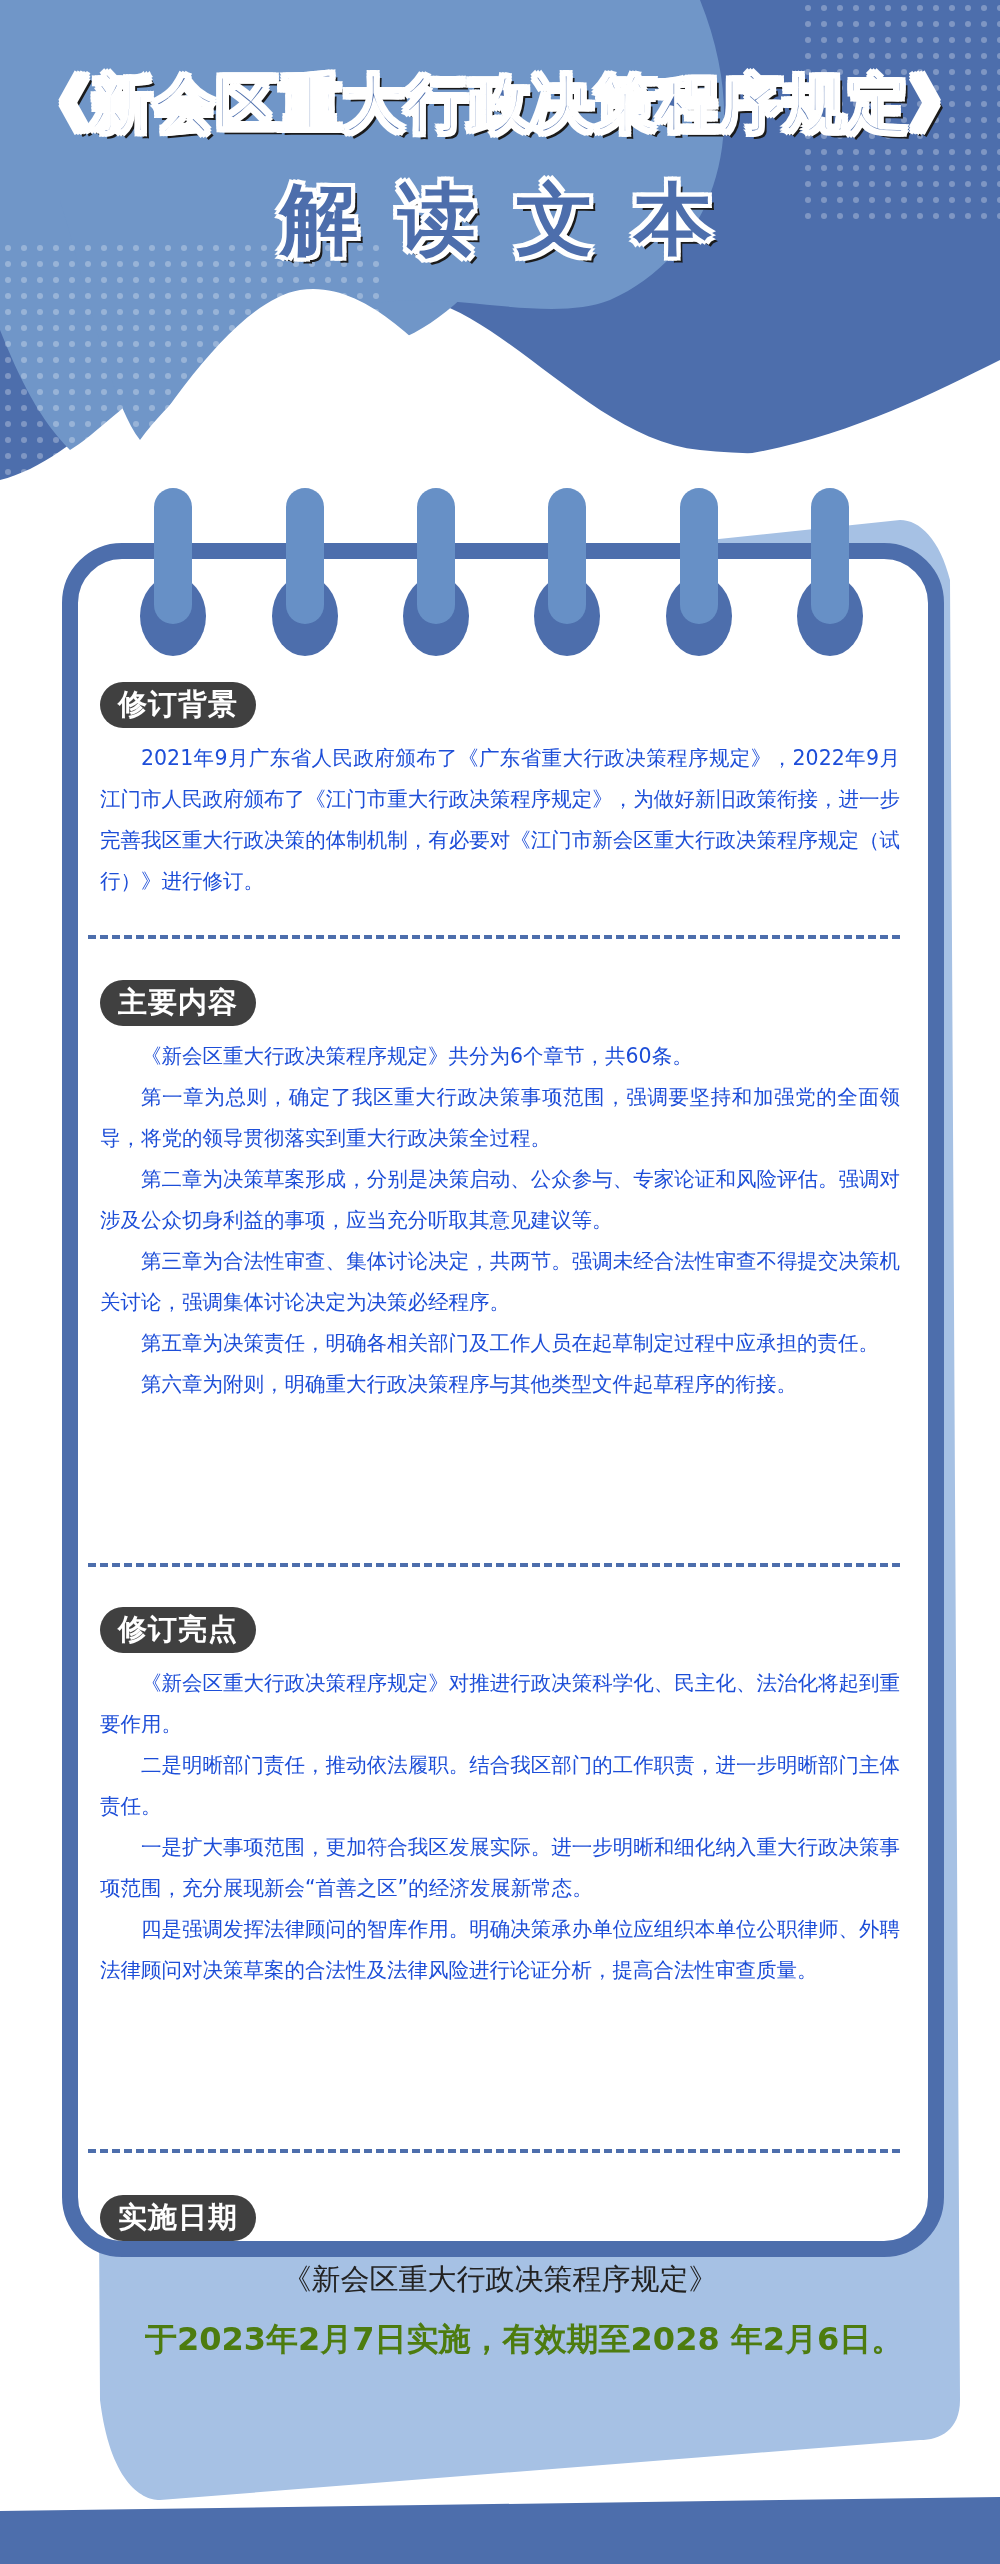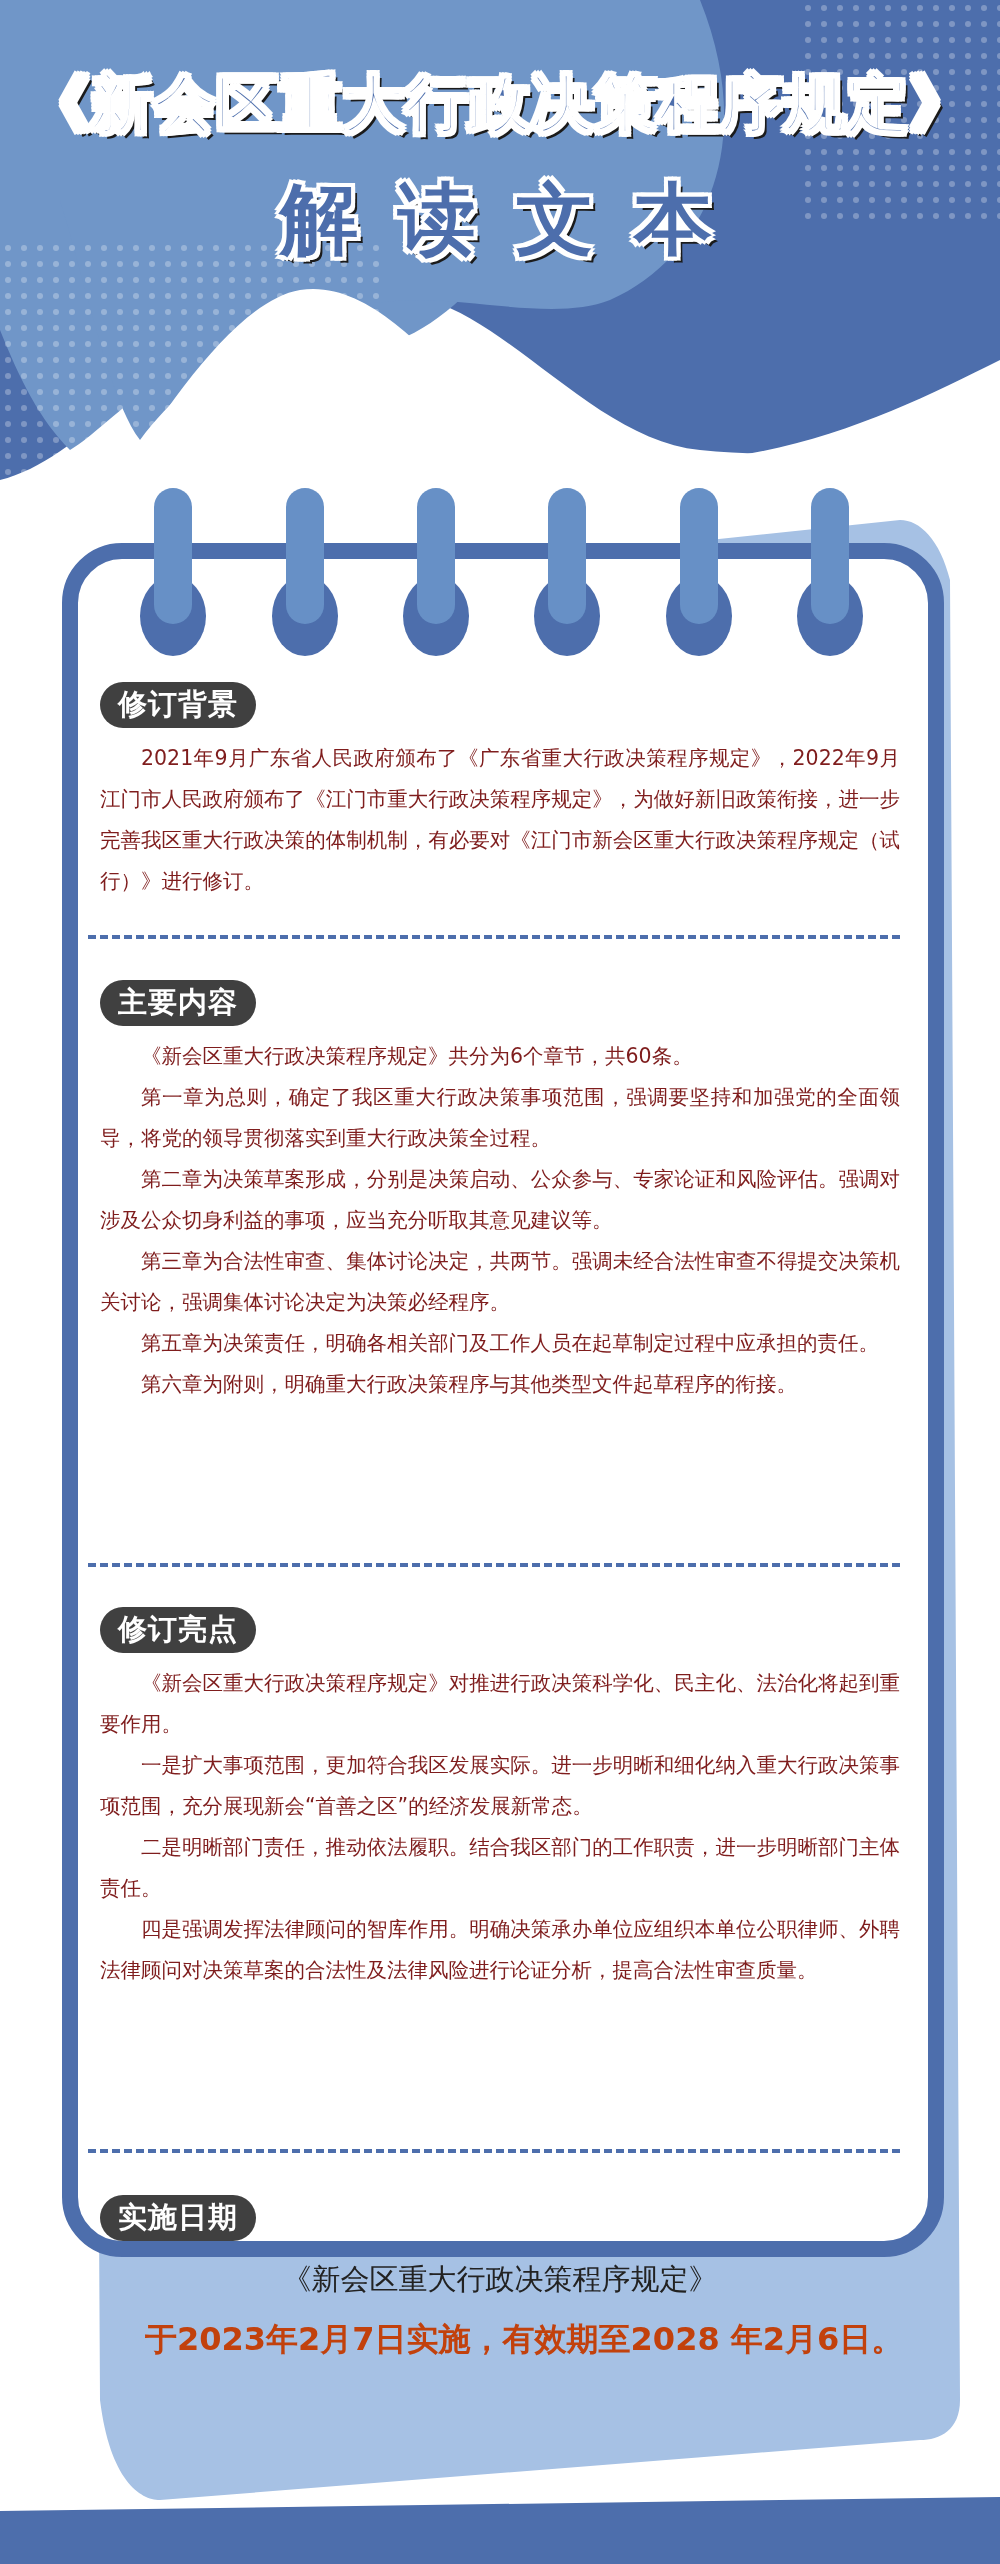--- a/index.html
+++ b/index.html
@@ -36,33 +36,33 @@
   }
   .rings { position: absolute; left: 0; top: 0; width: 1000px; height: 700px; z-index: 4; pointer-events: none; }
 
   .section { position: absolute; left: 100px; width: 800px; z-index: 5; }
   .pill {
     display: inline-block; background: #404040; color: #ffffff;
     font-size: 29px; font-weight: bold; padding: 4px 18px 6px 18px;
     border-radius: 24px; letter-spacing: 1px; line-height: 36px;
   }
   .para {
-    margin: 0; font-size: 20.5px; color: #7f1d1d; line-height: 41px;
+    margin: 0; font-size: 20.5px; color: #1d4ed8; line-height: 41px;
     text-indent: 2em; text-align: justify;
   }
   .para.first { margin-top: 10px; }
   .divider {
     position: absolute; left: 88px; width: 812px; height: 0;
     border-top: 4px dashed #4d6eac; z-index: 5;
   }
   .date-line1 {
     text-align: center; font-size: 29px; color: #222222; margin-top: 16px; line-height: 44px;
   }
   .date-line2 {
-    text-align: center; font-size: 32px; color: #c2410c; font-weight: bold; margin-top: 14px;
+    text-align: center; font-size: 32px; color: #4d7c0f; font-weight: bold; margin-top: 14px;
     line-height: 48px; white-space: nowrap; padding-left: 45px;
   }
 </style>
 </head>
 <body>
 
 <svg class="bg-svg" viewBox="0 0 1000 2564" xmlns="http://www.w3.org/2000/svg">
   <defs>
     <pattern id="dots" x="0" y="0" width="16" height="16" patternUnits="userSpaceOnUse">
       <circle cx="8" cy="8" r="3" fill="#ffffff" fill-opacity="0.28"></circle>
@@ -119,22 +119,22 @@
   <p class="para">第二章为决策草案形成，分别是决策启动、公众参与、专家论证和风险评估。强调对涉及公众切身利益的事项，应当充分听取其意见建议等。</p>
   <p class="para">第三章为合法性审查、集体讨论决定，共两节。强调未经合法性审查不得提交决策机关讨论，强调集体讨论决定为决策必经程序。</p>
   <p class="para">第五章为决策责任，明确各相关部门及工作人员在起草制定过程中应承担的责任。</p>
   <p class="para">第六章为附则，明确重大行政决策程序与其他类型文件起草程序的衔接。</p>
 </div>
 <div class="divider" style="top:1563px;"></div>
 
 <div class="section" style="top:1607px;">
   <span class="pill">修订亮点</span>
   <p class="para first">《新会区重大行政决策程序规定》对推进行政决策科学化、民主化、法治化将起到重要作用。</p>
+  <p class="para">二是明晰部门责任，推动依法履职。结合我区部门的工作职责，进一步明晰部门主体责任。</p>
   <p class="para">一是扩大事项范围，更加符合我区发展实际。进一步明晰和细化纳入重大行政决策事项范围，充分展现新会“首善之区”的经济发展新常态。</p>
-  <p class="para">二是明晰部门责任，推动依法履职。结合我区部门的工作职责，进一步明晰部门主体责任。</p>
   <p class="para">四是强调发挥法律顾问的智库作用。明确决策承办单位应组织本单位公职律师、外聘法律顾问对决策草案的合法性及法律风险进行论证分析，提高合法性审查质量。</p>
 </div>
 <div class="divider" style="top:2149px;"></div>
 
 <div class="section" style="top:2195px;">
   <span class="pill">实施日期</span>
   <div class="date-line1">《新会区重大行政决策程序规定》</div>
   <div class="date-line2">于2023年2月7日实施，有效期至2028 年2月6日。</div>
 </div>
 

